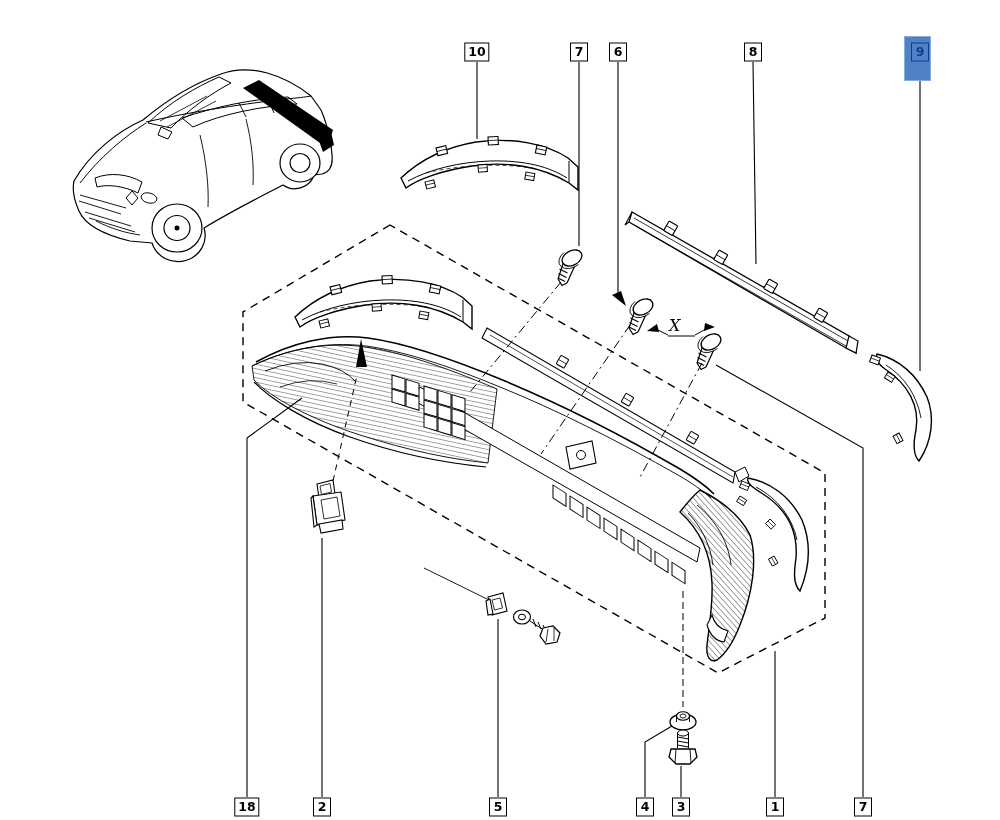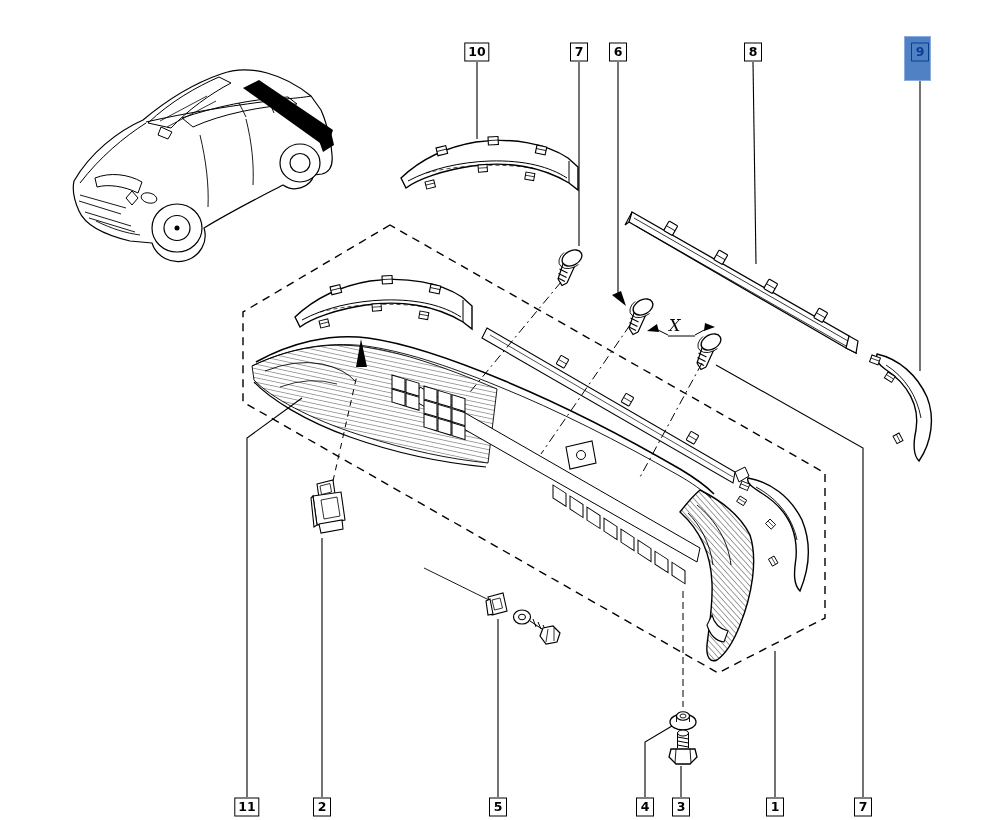--- a/index.html
+++ b/index.html
@@ -263,21 +263,21 @@
   </g>
 </svg>
 
 <div id="callout-layer">
       <div class="callout" style="left: 477px; top: 17px;"><span>10</span></div>
       <div class="callout" style="left: 579px; top: 17px;"><span>7</span></div>
       <div class="callout" style="left: 618px; top: 17px;"><span>6</span></div>
       <div class="callout" style="left: 753px; top: 17px;"><span>8</span></div>
       <div class="hl-rect" style="left: 904px; top: 1px; width: 27px; height: 45px;"></div>
       <div class="callout selected" style="left: 920px; top: 17px;"><span>9</span></div>
-      <div class="callout" style="left: 247px; top: 772px;"><span>11</span></div>
+      <div class="callout" style="left: 247px; top: 772px;"><span>18</span></div>
       <div class="callout" style="left: 322px; top: 772px;"><span>2</span></div>
       <div class="callout" style="left: 498px; top: 772px;"><span>5</span></div>
       <div class="callout" style="left: 645px; top: 772px;"><span>4</span></div>
       <div class="callout" style="left: 681px; top: 772px;"><span>3</span></div>
       <div class="callout" style="left: 775px; top: 772px;"><span>1</span></div>
       <div class="callout" style="left: 863px; top: 772px;"><span>7</span></div>
     </div>
 
 <span class="x-note">X</span>
 

